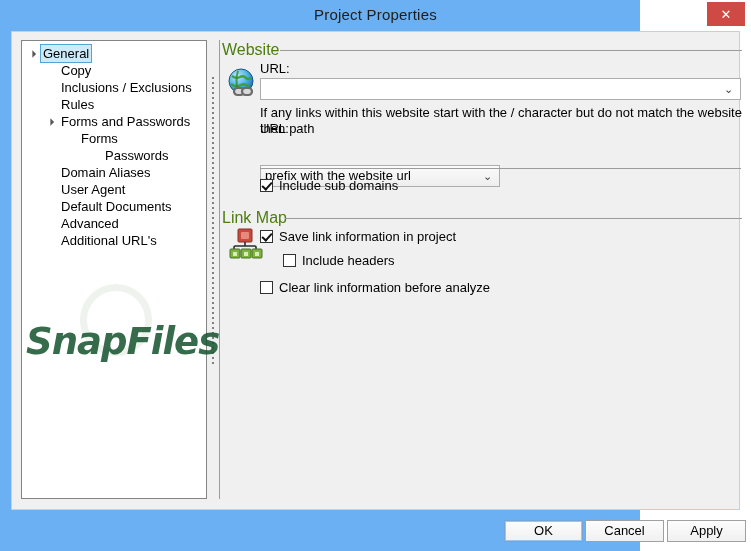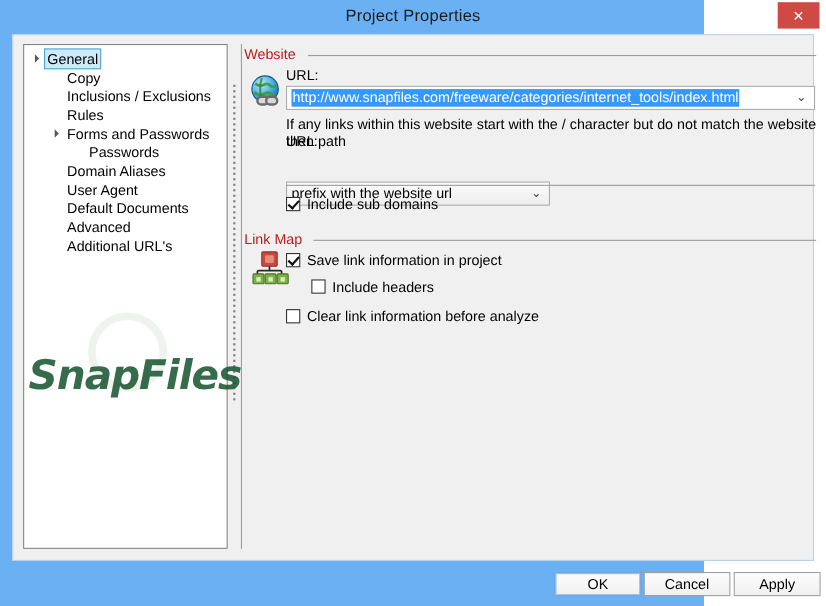--- a/index.html
+++ b/index.html
@@ -144,22 +144,22 @@
     bottom: 8px;
   }
 
   
   .group-head {
     position: absolute;
     height: 15px;
   }
   .group-title {
     float: left;
-    font-size: 13px;
-    color: #b91c1c;
+    font-size: 16px;
+    color: #4d7c0f;
     line-height: 15px;
     font-family: "Liberation Sans", sans-serif;
     padding-right: 7px;
   }
   .group-rule {
     position: absolute;
     top: 8px;
     height: 1px;
     background: #9c9c9c;
   }
@@ -351,21 +351,22 @@
   </div>
 
   <div class="content-panel">
 
     <div class="treeview" id="treeview">
         <div class="tree-item selected" style="padding-top: 4px;"><span class="expander" style="left: 5px; top: 4px; transform: rotate(-45deg); font-size: 7px;">◢</span><span class="tree-label" style="margin-left: 18px;">General</span></div>
         <div class="tree-item" style="padding-top: 0px;"><span class="tree-label" style="margin-left: 36px;">Copy</span></div>
         <div class="tree-item" style="padding-top: 0px;"><span class="tree-label" style="margin-left: 36px;">Inclusions / Exclusions</span></div>
         <div class="tree-item" style="padding-top: 0px;"><span class="tree-label" style="margin-left: 36px;">Rules</span></div>
         <div class="tree-item" style="padding-top: 0px;"><span class="expander" style="left: 23px; top: 0px; transform: rotate(-45deg); font-size: 7px;">◢</span><span class="tree-label" style="margin-left: 36px;">Forms and Passwords</span></div>
-        <div class="tree-item" style="padding-top: 0px;"><span class="tree-label" style="margin-left: 56px;">Passwords</span></div>
+        <div class="tree-item" style="padding-top: 0px;"><span class="tree-label" style="margin-left: 56px;">Forms</span></div>
+        <div class="tree-item" style="padding-top: 0px;"><span class="tree-label" style="margin-left: 80px;">Passwords</span></div>
         <div class="tree-item" style="padding-top: 0px;"><span class="tree-label" style="margin-left: 36px;">Domain Aliases</span></div>
         <div class="tree-item" style="padding-top: 0px;"><span class="tree-label" style="margin-left: 36px;">User Agent</span></div>
         <div class="tree-item" style="padding-top: 0px;"><span class="tree-label" style="margin-left: 36px;">Default Documents</span></div>
         <div class="tree-item" style="padding-top: 0px;"><span class="tree-label" style="margin-left: 36px;">Advanced</span></div>
         <div class="tree-item" style="padding-top: 0px;"><span class="tree-label" style="margin-left: 36px;">Additional URL's</span></div>
       </div>
 
     <div class="vline"></div>
 
     <div class="splitter" id="splitter">
@@ -452,21 +453,20 @@
           <g stroke="#6b6b6b" stroke-width="2.2" fill="none">
             <rect x="8" y="20" width="10" height="7" rx="3.5" fill="#d9d9d9"></rect>
             <rect x="16" y="20" width="10" height="7" rx="3.5" fill="#d9d9d9"></rect>
           </g>
         </svg>
       </div>
 
       <div class="lbl" style="left:40px; top:21px;">URL:</div>
 
       <div class="combo" style="left:40px; top:38px; width:481px;">
-        <span class="combo-text sel">http://www.snapfiles.com/freeware/categories/internet_tools/index.html</span>
         <span class="combo-arrow">⌄</span>
       </div>
 
       <div class="lbl" style="left:40px; top:65px; width:490px;">If any links within this website start with the / character but do not match the website URL path</div>
       <div class="lbl" style="left:40px; top:81px;">then:</div>
 
       <div class="combo grey" style="left:40px; top:98px; width:240px;margin-top:27px;">
         <span class="combo-text">prefix with the website url</span>
         <span class="combo-arrow">⌄</span>
       </div>

